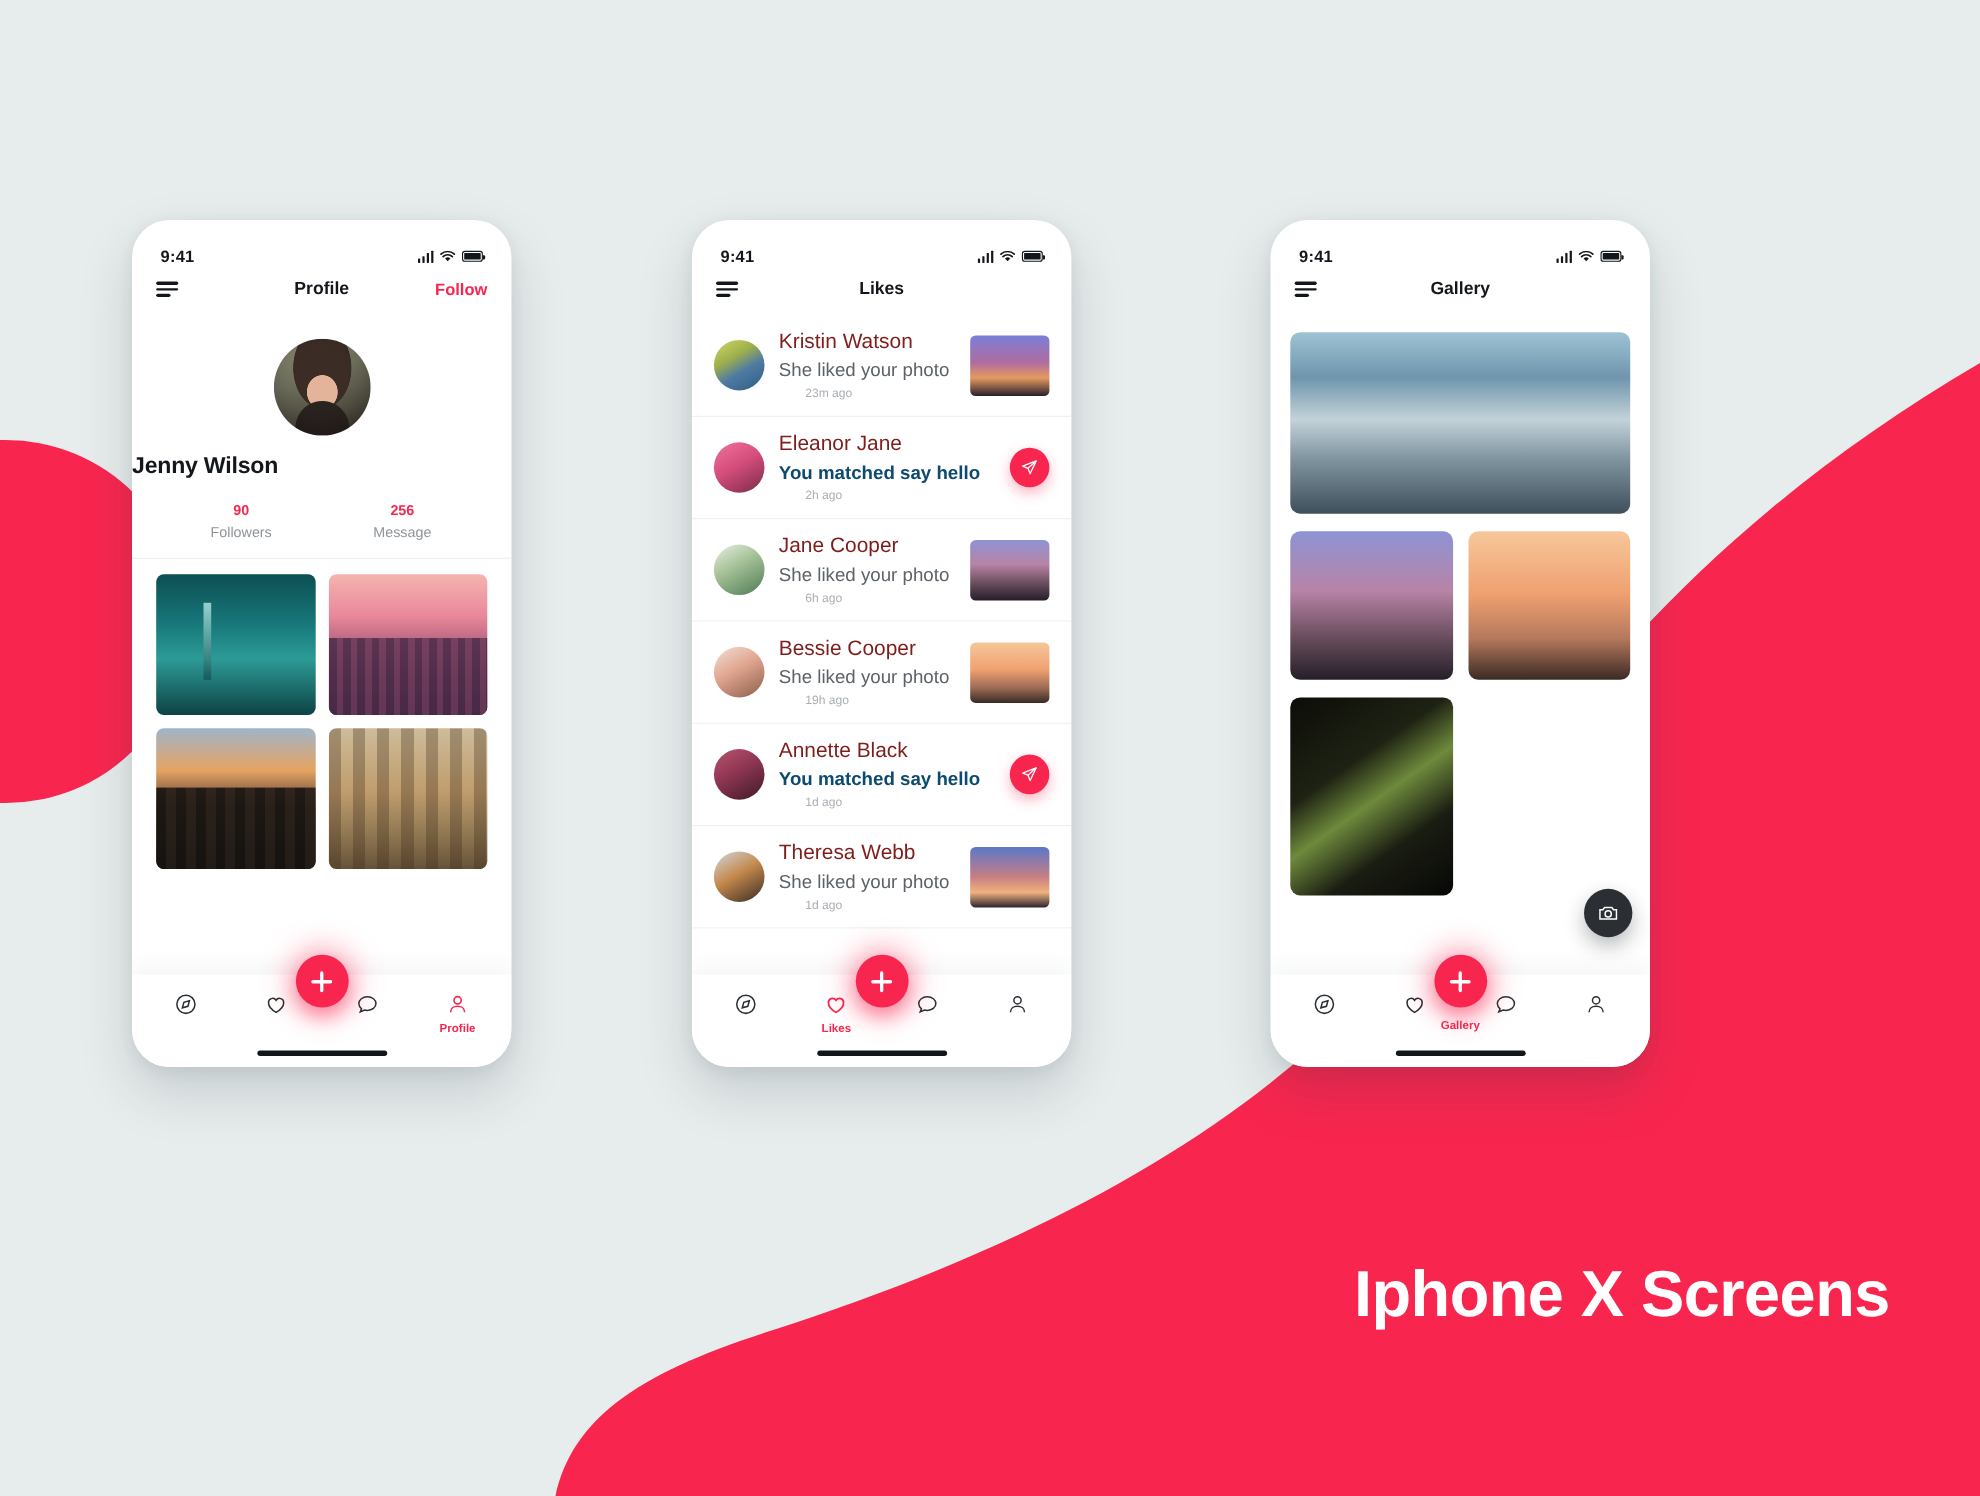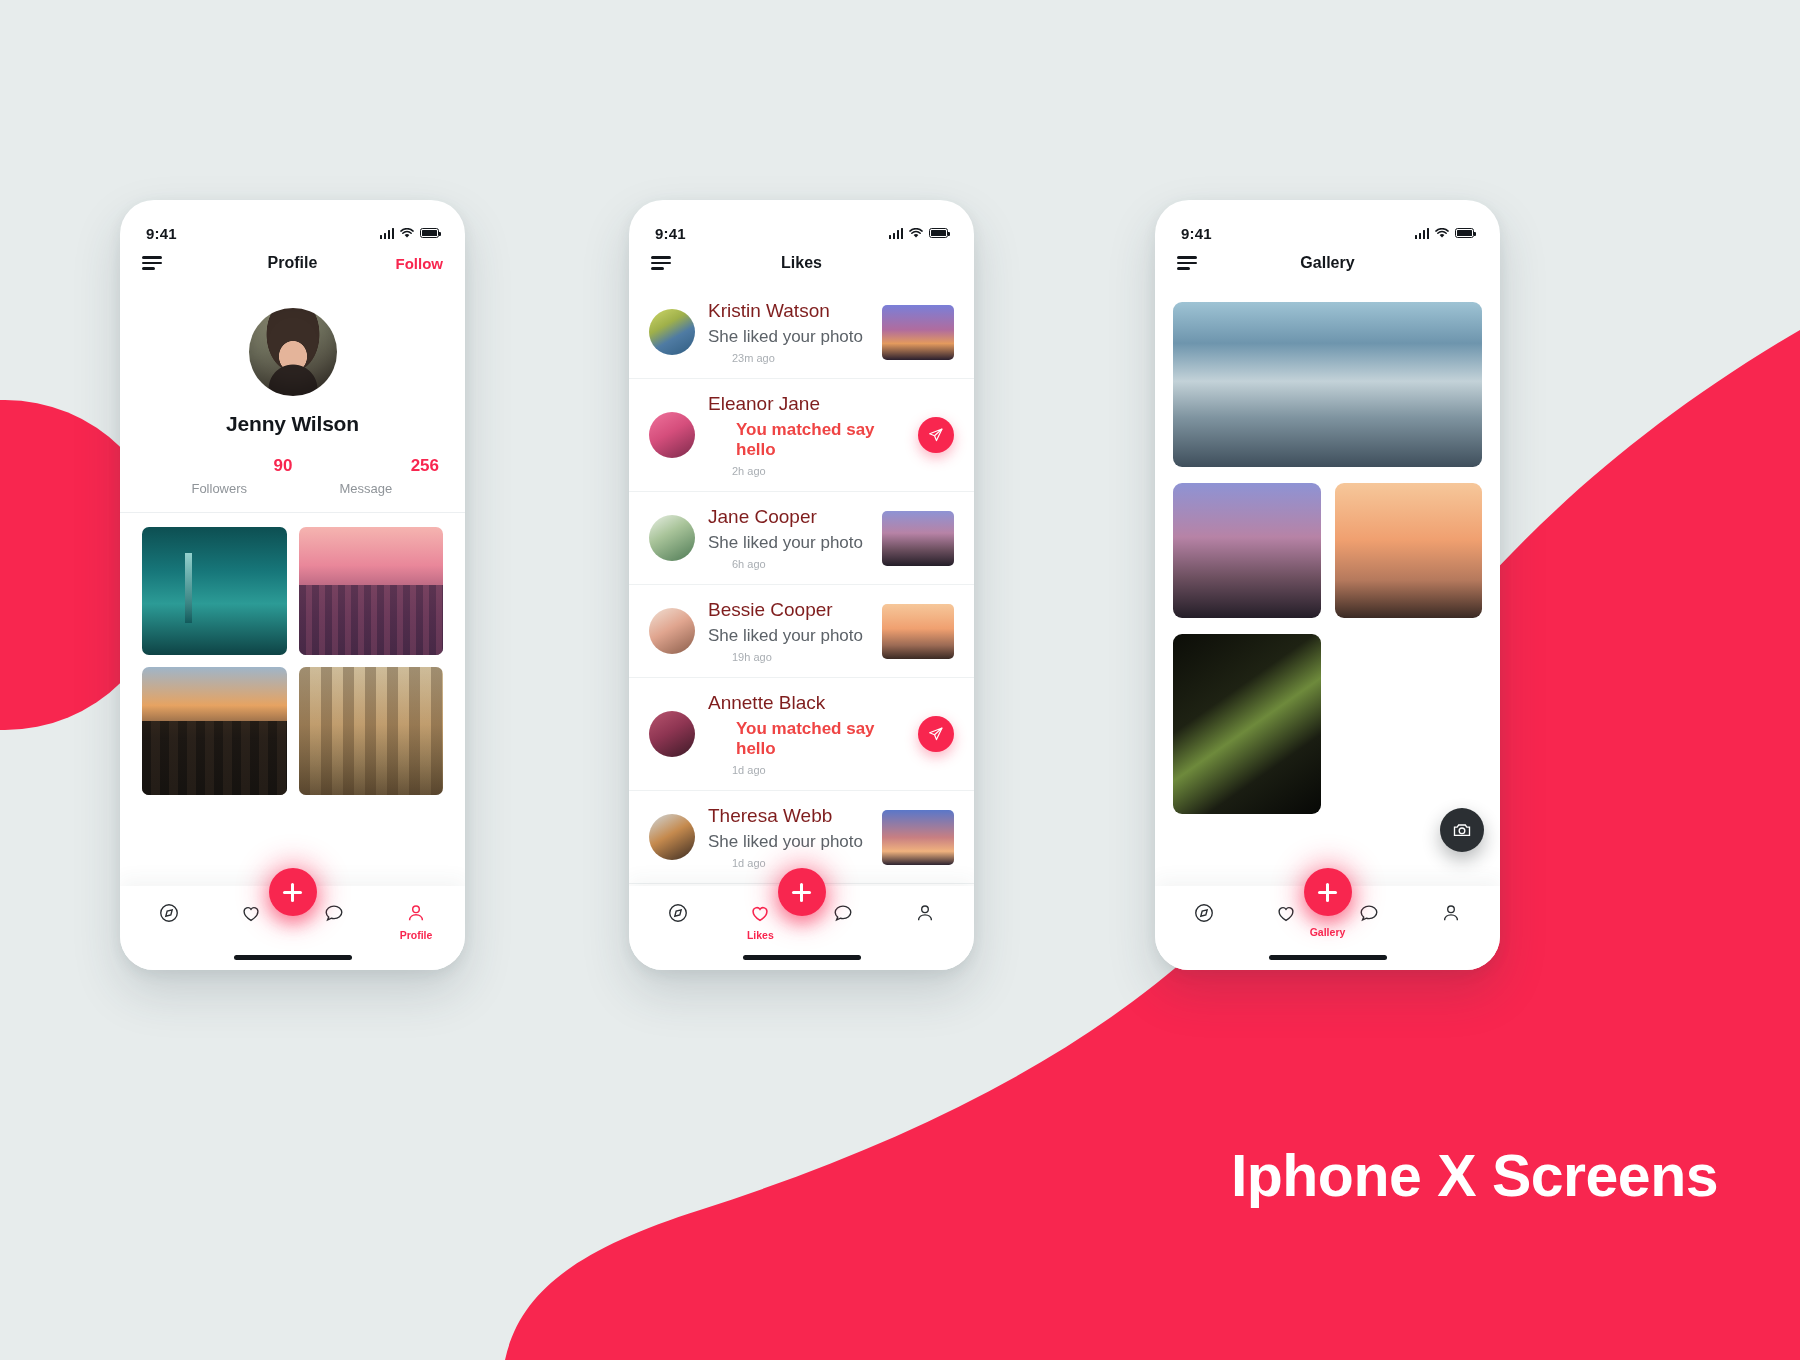--- a/index.html
+++ b/index.html
@@ -90,29 +90,29 @@
   .avatar{
     width:88px; height:88px; border-radius:50%;
     background:
       radial-gradient(circle at 50% 92%, #2b2320 0 26%, transparent 27%),
       radial-gradient(ellipse at 50% 55%, #e4b49a 0 22%, transparent 23%),
       radial-gradient(ellipse at 50% 30%, #3b2d26 0 42%, transparent 43%),
       linear-gradient(160deg,#8b8a72 0%, #6e6f5c 40%, #3b332c 100%);
     box-shadow:inset 0 -10px 18px rgba(0,0,0,.25);
   }
   .profile-name{
-    text-align:center; font-size:21px; font-weight:bold;
+    font-size:21px; font-weight:bold;
     color:#13171c; margin-top:16px; letter-spacing:-.2px;
   }
   .stats{
     display:flex; margin-top:20px; padding:0 26px 16px 26px;
     border-bottom:1px solid #eceff1;
   }
   .stat{ flex:1; text-align:center; }
-  .stat-num{ font-size:17px; font-weight:bold; color:#f8264f;text-align:right; }
+  .stat-num{ font-size:13px; font-weight:bold; color:#f8264f; }
   .stat-label{ font-size:13px; color:#8f9499; margin-top:5px; }
   .bio{
     padding:14px 22px 0 22px; font-size:11.6px; line-height:1.72;
     color:#9aa0a6;
   }
   .photo-grid{
     display:grid; grid-template-columns:1fr 1fr; gap:12px;
     padding:14px 22px 0 22px;
   }
   .photo{ height:128px; border-radius:7px; overflow:hidden; }
@@ -143,21 +143,21 @@
   .like-avatar{ width:46px;height:46px;border-radius:50%;flex:0 0 auto; }
   .av1{background:linear-gradient(150deg,#cfd86a 0%,#9fb04a 35%,#4f7ba3 60%,#2f5c80 100%);}
   .av2{background:linear-gradient(150deg,#f0739c 0%,#d54e7c 45%,#7c2a4b 100%);}
   .av3{background:linear-gradient(150deg,#e8efe4 0%,#a9c49a 40%,#4e7a55 100%);}
   .av4{background:linear-gradient(150deg,#f1e0d4 0%,#e0a58f 45%,#8a5d4a 100%);}
   .av5{background:linear-gradient(150deg,#b9556f 0%,#8e3552 45%,#3c1a27 100%);}
   .av6{background:linear-gradient(150deg,#cfd8dd 0%,#c58a4e 45%,#3a2b22 100%);}
   .like-text{ flex:1 1 auto; min-width:0; }
   .like-name{ font-size:19px; font-weight:normal; color:#7f1d1d; }
   .like-sub{ font-size:17px; color:#5c6268; margin-top:5px; }
-  .like-sub.matched{ color:#ef4444; font-weight:bold;margin-left:28px; }
+  .like-sub.matched{ color:#0c4a6e; font-weight:bold; }
   .like-time{ font-size:11px; color:#a9aeb3; margin-top:5px;margin-left:24px; }
   .like-thumb{ width:72px;height:55px;border-radius:5px;flex:0 0 auto; }
   .th1{background:linear-gradient(180deg,#7a7fd8 0%,#b06c9e 45%,#e39a5e 70%,#2a1f2e 100%);}
   .th2{background:linear-gradient(180deg,#8e93d4 0%,#b783a6 40%,#6d5060 70%,#241e28 100%);}
   .th3{background:linear-gradient(180deg,#f6c79a 0%,#f0a070 45%,#9c6b55 75%,#3a2a24 100%);}
   .th4{background:linear-gradient(180deg,#5a77c9 0%,#c87f82 50%,#f0b27e 75%,#2d2330 100%);}
   .send-btn{
     width:36px;height:36px;border-radius:50%;background:#f8264f;flex:0 0 auto;
     display:flex;align-items:center;justify-content:center;cursor:pointer;
     box-shadow:0 5px 13px rgba(248,38,79,.35);

